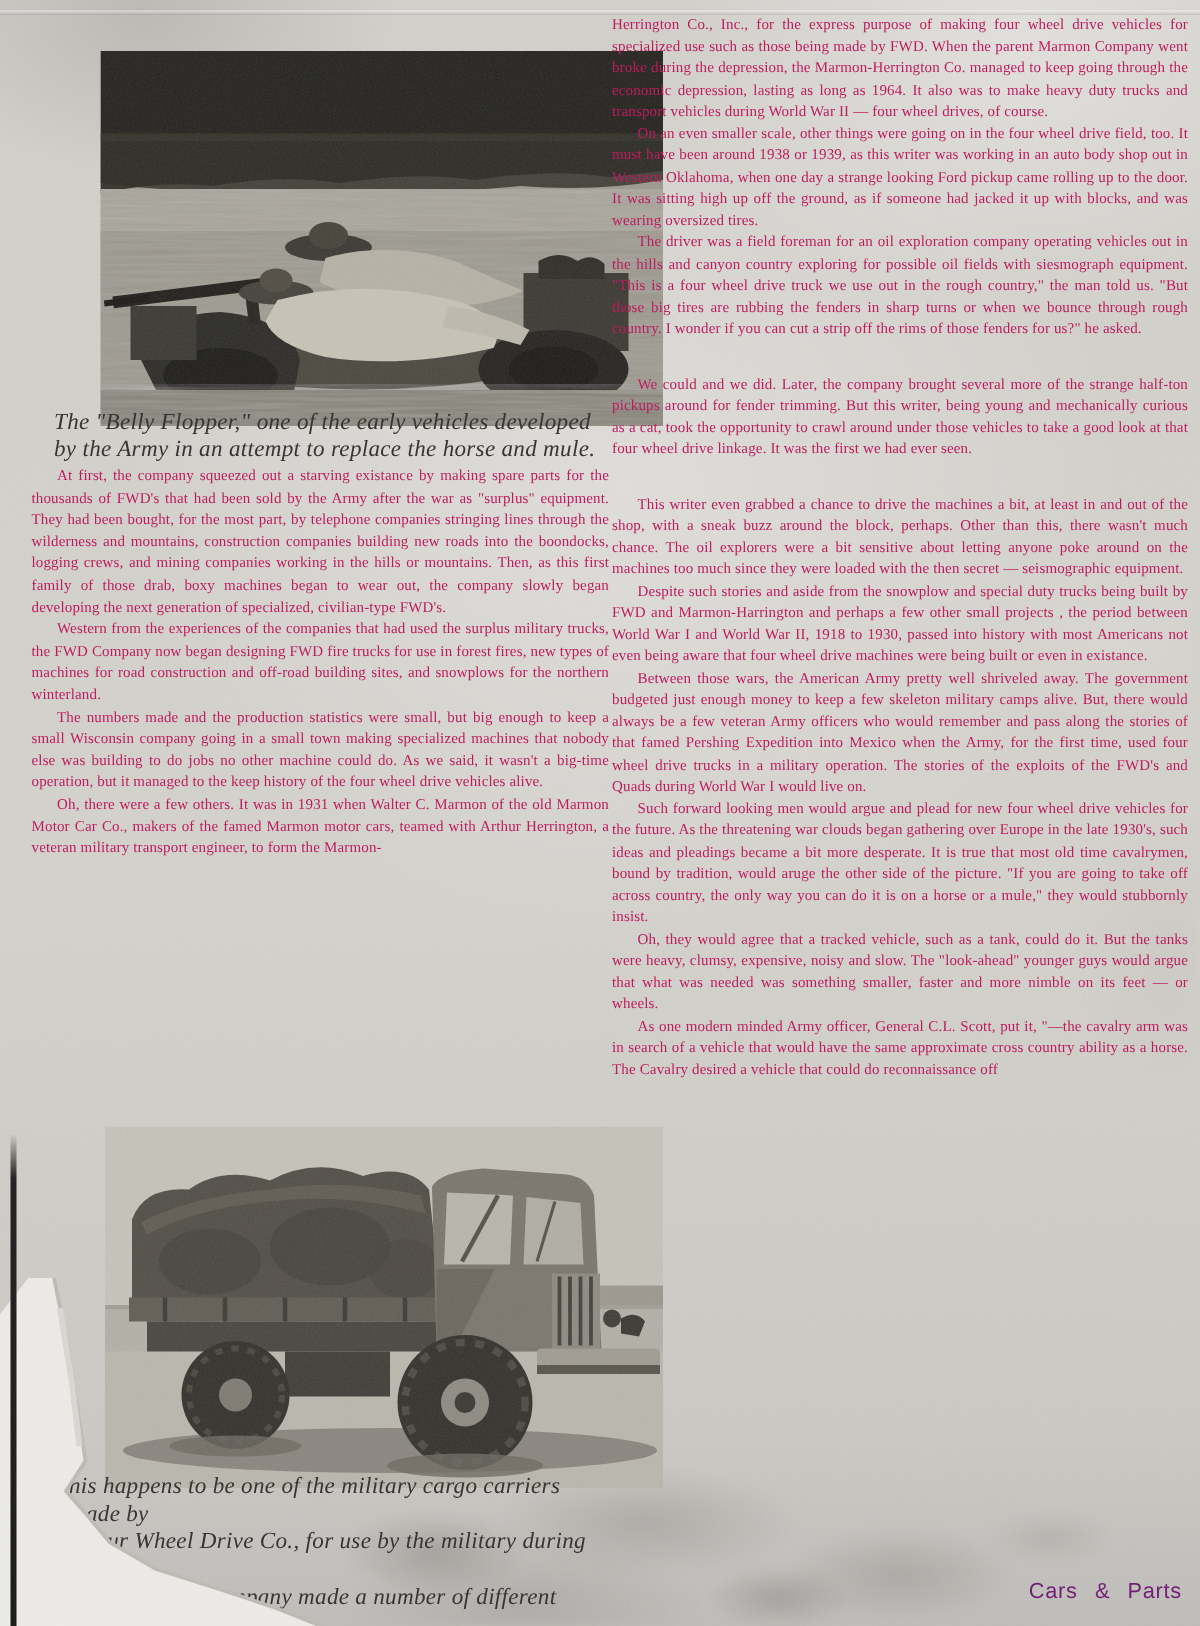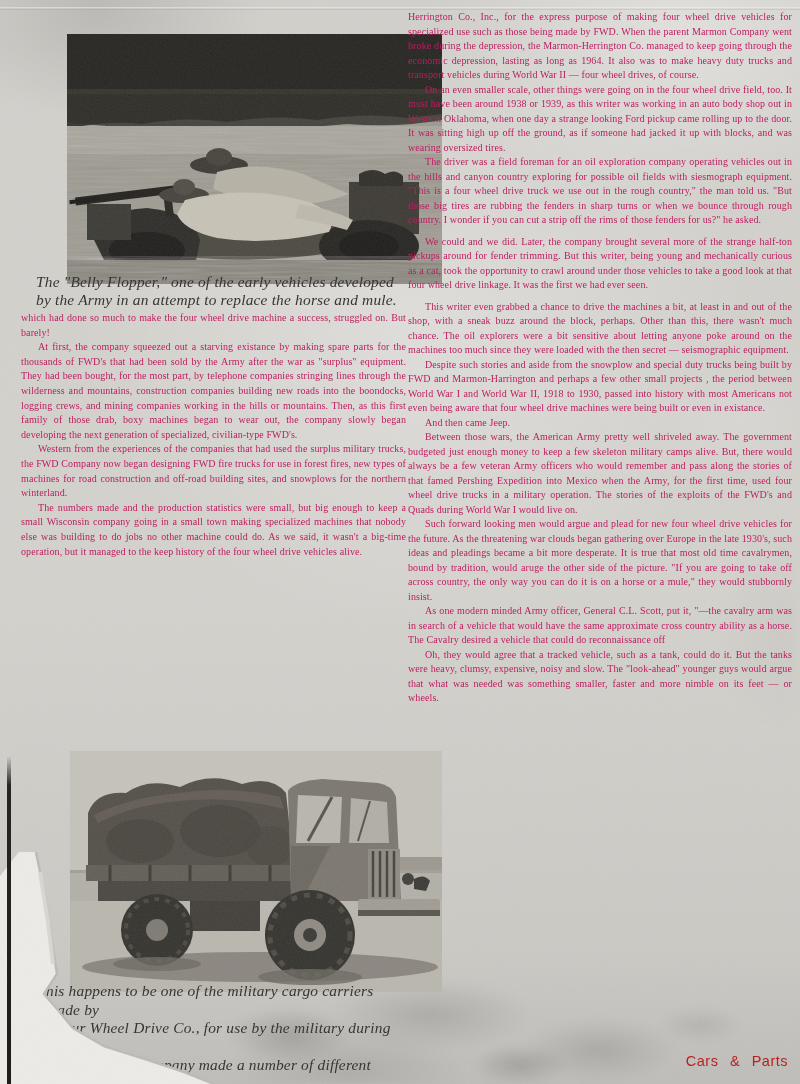--- a/index.html
+++ b/index.html
@@ -41,21 +41,21 @@
   .body-text{
     position:absolute;color:#be185d;
     font-size:10px;line-height:14.6px;text-align:justify;
     hyphens:auto;-webkit-hyphens:auto;
     letter-spacing:.1px;
   }
   #left-body{left:21px;top:311px;width:385px;}
   #right-body{left:408px;top:10px;width:384px;line-height:14.5px;}
   .body-text p{margin:0;text-indent:17px;}
   .body-text p.noindent{text-indent:0;}
-  .body-text p.gap{margin-top:7px;}
+  .body-text p.gap{margin-top:22px;}
 
   
   .caption{
     position:absolute;color:#343230;font-style:italic;
     font-size:15.4px;line-height:17.5px;letter-spacing:.2px;
   }
   #caption-top{left:36px;top:273px;width:364px;}
   #caption-bottom{left:46px;top:982px;width:352px;line-height:18.5px;}
   #caption-bottom .cl1{padding-left:8px;}
   #caption-bottom .cl2{padding-left:26px;}
@@ -70,21 +70,21 @@
   #tear{position:absolute;left:0;top:852px;width:230px;height:232px;z-index:6;}
   
   #left-line{
     position:absolute;left:7px;top:756px;width:4px;height:328px;z-index:7;
     background:linear-gradient(180deg,rgba(34,33,31,0) 0%,#22211f 9%,#191918 100%);
   }
   
   #footer{
     position:absolute;right:12px;top:1053px;z-index:3;
     font-family:"Liberation Sans","DejaVu Sans",sans-serif;
-    font-size:14.5px;color:#b91c1c;word-spacing:7px;letter-spacing:.5px;
+    font-size:14.5px;color:#701a75;word-spacing:7px;letter-spacing:.5px;
   }
   
   #grain{position:absolute;inset:0;z-index:8;opacity:.055;pointer-events:none;}
   .z-text{z-index:3;}
 </style>
 </head>
 <body>
 
 <div class="paper"></div>
 <div class="crease-top"></div>
@@ -141,24 +141,24 @@
 
     <rect y="226" width="375" height="24" fill="#837f75"></rect>
     <rect y="222" width="375" height="28" filter="url(#grass)" opacity=".5"></rect>
     <rect width="375" height="250" filter="url(#grainA)" opacity=".16"></rect>
   </svg>
 </figure>
 
 <div class="caption z-text" id="caption-top">The "Belly Flopper," one of the early vehicles developed by the Army in an attempt to replace the horse and mule.</div>
 
 <div class="body-text z-text" id="left-body">
-  <p class="noindent">which had done so much to make the four wheel drive machine a success, struggled on. But barely!</p>
   <p>At first, the company squeezed out a starving existance by making spare parts for the thousands of FWD's that had been sold by the Army after the war as "surplus" equipment. They had been bought, for the most part, by telephone companies stringing lines through the wilderness and mountains, construction companies building new roads into the boondocks, logging crews, and mining companies working in the hills or mountains. Then, as this first family of those drab, boxy machines began to wear out, the company slowly began developing the next generation of specialized, civilian-type FWD's.</p>
   <p>Western from the experiences of the companies that had used the surplus military trucks, the FWD Company now began designing FWD fire trucks for use in forest fires, new types of machines for road construction and off-road building sites, and snowplows for the northern winterland.</p>
   <p>The numbers made and the production statistics were small, but big enough to keep a small Wisconsin company going in a small town making specialized machines that nobody else was building to do jobs no other machine could do. As we said, it wasn't a big-time operation, but it managed to the keep history of the four wheel drive vehicles alive.</p>
+  <p>Oh, there were a few others. It was in 1931 when Walter C. Marmon of the old Marmon Motor Car Co., makers of the famed Marmon motor cars, teamed with Arthur Herrington, a veteran military transport engineer, to form the Marmon-</p>
 </div>
 
 <figure class="photo" id="photo-bottom">
   <svg viewBox="0 0 372 241" preserveAspectRatio="none">
     <defs>
       <filter id="grainB" x="0" y="0" width="100%" height="100%">
         <feTurbulence type="fractalNoise" baseFrequency="0.8" numOctaves="2" seed="4"></feTurbulence>
         <feColorMatrix type="matrix" values="0.33 0.33 0.33 0 0  0.33 0.33 0.33 0 0  0.33 0.33 0.33 0 0  0 0 0 0.6 0"></feColorMatrix>
       </filter>
     </defs>
@@ -227,25 +227,24 @@
 
 </div>
 
 <div class="body-text z-text" id="right-body">
   <p class="noindent">Herrington Co., Inc., for the express purpose of making four wheel drive vehicles for specialized use such as those being made by FWD. When the parent Marmon Company went broke during the depression, the Marmon-Herrington Co. managed to keep going through the economic depression, lasting as long as 1964. It also was to make heavy duty trucks and transport vehicles during World War II — four wheel drives, of course.</p>
   <p>On an even smaller scale, other things were going on in the four wheel drive field, too. It must have been around 1938 or 1939, as this writer was working in an auto body shop out in Western Oklahoma, when one day a strange looking Ford pickup came rolling up to the door. It was sitting high up off the ground, as if someone had jacked it up with blocks, and was wearing oversized tires.</p>
   <p>The driver was a field foreman for an oil exploration company operating vehicles out in the hills and canyon country exploring for possible oil fields with siesmograph equipment. "This is a four wheel drive truck we use out in the rough country," the man told us. "But those big tires are rubbing the fenders in sharp turns or when we bounce through rough country. I wonder if you can cut a strip off the rims of those fenders for us?" he asked.</p>
   <p class="gap">We could and we did. Later, the company brought several more of the strange half-ton pickups around for fender trimming. But this writer, being young and mechanically curious as a cat, took the opportunity to crawl around under those vehicles to take a good look at that four wheel drive linkage. It was the first we had ever seen.</p>
   <p class="gap">This writer even grabbed a chance to drive the machines a bit, at least in and out of the shop, with a sneak buzz around the block, perhaps. Other than this, there wasn't much chance. The oil explorers were a bit sensitive about letting anyone poke around on the machines too much since they were loaded with the then secret — seismographic equipment.</p>
   <p>Despite such stories and aside from the snowplow and special duty trucks being built by FWD and Marmon-Harrington and perhaps a few other small projects , the period between World War I and World War II, 1918 to 1930, passed into history with most Americans not even being aware that four wheel drive machines were being built or even in existance.</p>
-  <p>And then came Jeep.</p>
   <p>Between those wars, the American Army pretty well shriveled away. The government budgeted just enough money to keep a few skeleton military camps alive. But, there would always be a few veteran Army officers who would remember and pass along the stories of that famed Pershing Expedition into Mexico when the Army, for the first time, used four wheel drive trucks in a military operation. The stories of the exploits of the FWD's and Quads during World War I would live on.</p>
   <p>Such forward looking men would argue and plead for new four wheel drive vehicles for the future. As the threatening war clouds began gathering over Europe in the late 1930's, such ideas and pleadings became a bit more desperate. It is true that most old time cavalrymen, bound by tradition, would aruge the other side of the picture. "If you are going to take off across country, the only way you can do it is on a horse or a mule," they would stubbornly insist.</p>
+  <p>Oh, they would agree that a tracked vehicle, such as a tank, could do it. But the tanks were heavy, clumsy, expensive, noisy and slow. The "look-ahead" younger guys would argue that what was needed was something smaller, faster and more nimble on its feet — or wheels.</p>
   <p>As one modern minded Army officer, General C.L. Scott, put it, "—the cavalry arm was in search of a vehicle that would have the same approximate cross country ability as a horse. The Cavalry desired a vehicle that could do reconnaissance off</p>
-  <p>Oh, they would agree that a tracked vehicle, such as a tank, could do it. But the tanks were heavy, clumsy, expensive, noisy and slow. The "look-ahead" younger guys would argue that what was needed was something smaller, faster and more nimble on its feet — or wheels.</p>
 </div>
 
 <div id="footer">Cars &amp; Parts</div>
 
 <svg id="tear" viewBox="0 0 230 232">
   <polygon points="36,0 45,44 52,90 57,122 44,142 58,158 73,176 104,194 148,208 184,220 214,232 0,232 0,24 22,-4" fill="#edebe7"></polygon>
   <path d="M36,0 L45,44 L52,90 L57,122 L44,142 L58,158 L73,176 L104,194 L148,208 L184,220 L214,232" fill="none" stroke="#bdbbb5" stroke-width="2.5"></path>
   <path d="M40,20 L48,70 L53,112" fill="none" stroke="#d9d7d2" stroke-width="4"></path>
 </svg>
 

